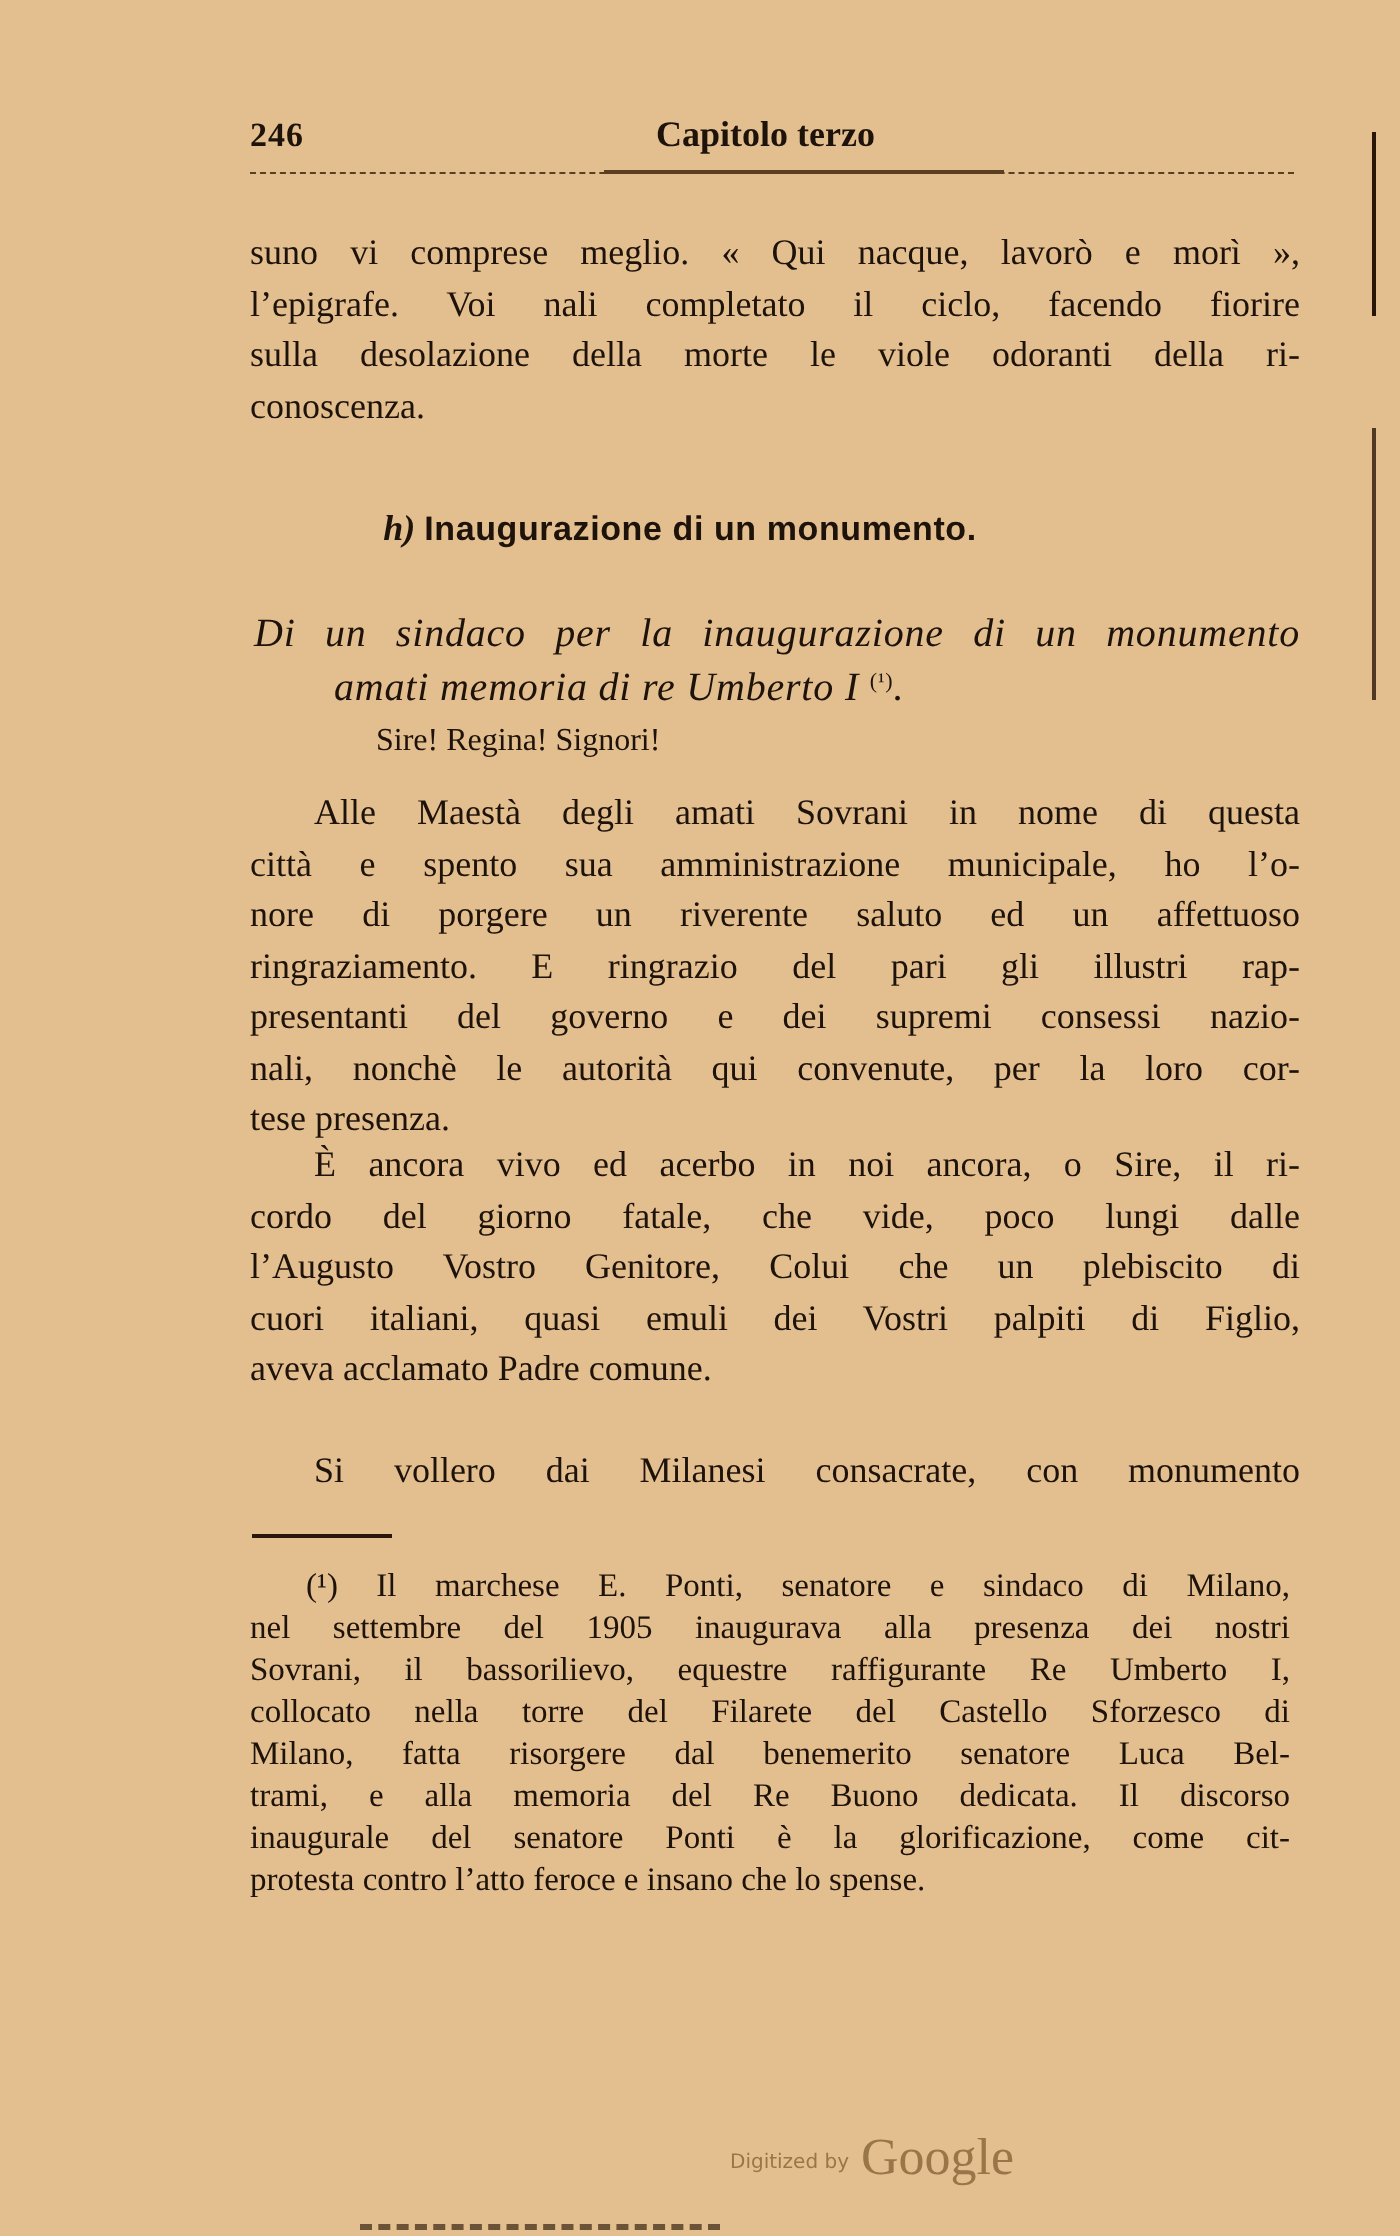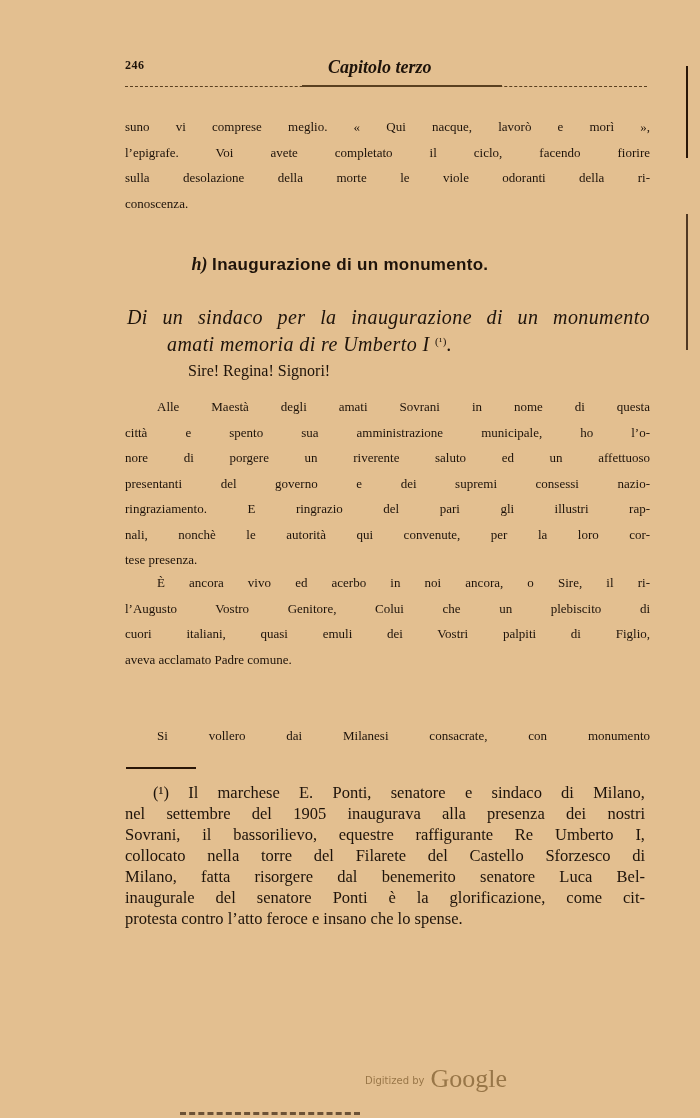--- a/index.html
+++ b/index.html
@@ -12,30 +12,29 @@
       background: #E3BF90;
       position: relative;
       overflow: hidden;
       color: #1E130A;
       font-family: "Liberation Serif", "DejaVu Serif", serif;
     }
     .page-number {
       position: absolute;
       left: 125px;
       top: 58px;
-      font-size: 12px;
+      font-size: 17px;
       font-weight: bold;
       letter-spacing: 0.5px;
     }
     .running-head {
       position: absolute;
       left: 328px;
       top: 57px;
       font-size: 18px;
-      font-style: italic;
       font-weight: bold;
     }
     .header-rule {
       position: absolute;
       left: 125px;
       top: 86px;
       width: 522px;
       height: 0;
       border-top: 1.5px dashed #5A4020;
     }
@@ -50,21 +49,21 @@
     .edge-mark {
       position: absolute;
       left: 686px;
       width: 2px;
       background: #2A1608;
     }
     .text-block {
       position: absolute;
       left: 125px;
       width: 525px;
-      font-size: 13px;
+      font-size: 18px;
       line-height: 25.5px;
       text-align: justify;
     }
     .line {
       display: block;
       white-space: nowrap;
       text-align-last: justify;
       text-align: justify;
     }
     .line.last {
@@ -175,65 +174,67 @@
 <div class="page-number">246</div>
 <div class="running-head">Capitolo terzo</div>
 <div class="header-rule"></div>
 <div class="header-rule-solid"></div>
 
 <div class="edge-mark" style="top:66px;height:92px;"></div>
 <div class="edge-mark" style="top:214px;height:136px;width:1.5px;opacity:0.8;"></div>
 
 <div class="text-block" style="top:114px;">
   <span class="line">suno vi comprese meglio. « Qui nacque, lavorò e morì »,</span>
-  <span class="line">l’epigrafe. Voi avete completato il ciclo, facendo fiorire</span>
+  <span class="line">l’epigrafe. Voi nali completato il ciclo, facendo fiorire</span>
   <span class="line">sulla desolazione della morte le viole odoranti della ri-</span>
   <span class="line last">conoscenza.</span>
 </div>
 
 <div class="section-heading">
   <span class="letter">h)</span>
   <span class="title">Inaugurazione di un monumento.</span>
 </div>
 
 <div class="subtitle">
   <span class="l1">Di un sindaco per la inaugurazione di un monumento</span>
   <span class="l2"><span>amati memoria di re Umberto I</span>&nbsp;<sup class="fnref">(¹)</sup><span>.</span></span>
 </div>
 
 <div class="greeting">Sire! Regina! Signori!</div>
 
 <div class="text-block" style="top:394px;">
   <span class="line indent">Alle Maestà degli amati Sovrani in nome di questa</span>
   <span class="line">città e spento sua amministrazione municipale, ho l’o-</span>
   <span class="line">nore di porgere un riverente saluto ed un affettuoso</span>
+  <span class="line">ringraziamento. E ringrazio del pari gli illustri rap-</span>
   <span class="line">presentanti del governo e dei supremi consessi nazio-</span>
-  <span class="line">ringraziamento. E ringrazio del pari gli illustri rap-</span>
   <span class="line">nali, nonchè le autorità qui convenute, per la loro cor-</span>
   <span class="line last">tese presenza.</span>
 </div>
 
 <div class="text-block" style="top:570px;">
   <span class="line indent">È ancora vivo ed acerbo in noi ancora, o Sire, il ri-</span>
+  <span class="line">cordo del giorno fatale, che vide, poco lungi dalle</span>
   <span class="line">l’Augusto Vostro Genitore, Colui che un plebiscito di</span>
   <span class="line">cuori italiani, quasi emuli dei Vostri palpiti di Figlio,</span>
   <span class="line last">aveva acclamato Padre comune.</span>
 </div>
 
 <div class="text-block" style="top:723px;">
   <span class="line indent">Si vollero dai Milanesi consacrate, con monumento</span>
 </div>
 
 <div class="footnote-rule"></div>
 <div class="footnote">
   <span class="line fn-indent">(¹) Il marchese E. Ponti, senatore e sindaco di Milano,</span>
   <span class="line">nel settembre del 1905 inaugurava alla presenza dei nostri</span>
   <span class="line">Sovrani, il bassorilievo, equestre raffigurante Re Umberto I,</span>
   <span class="line">collocato nella torre del Filarete del Castello Sforzesco di</span>
   <span class="line">Milano, fatta risorgere dal benemerito senatore Luca Bel-</span>
+  <span class="line">trami, e alla memoria del Re Buono dedicata. Il discorso</span>
   <span class="line">inaugurale del senatore Ponti è la glorificazione, come cit-</span>
   <span class="line last">protesta contro l’atto feroce e insano che lo spense.</span>
 </div>
 
 <div class="watermark">
   <span class="small">Digitized by</span>
   <span class="brand">Google</span>
 </div>
 
 <div class="bottom-marks"></div>

